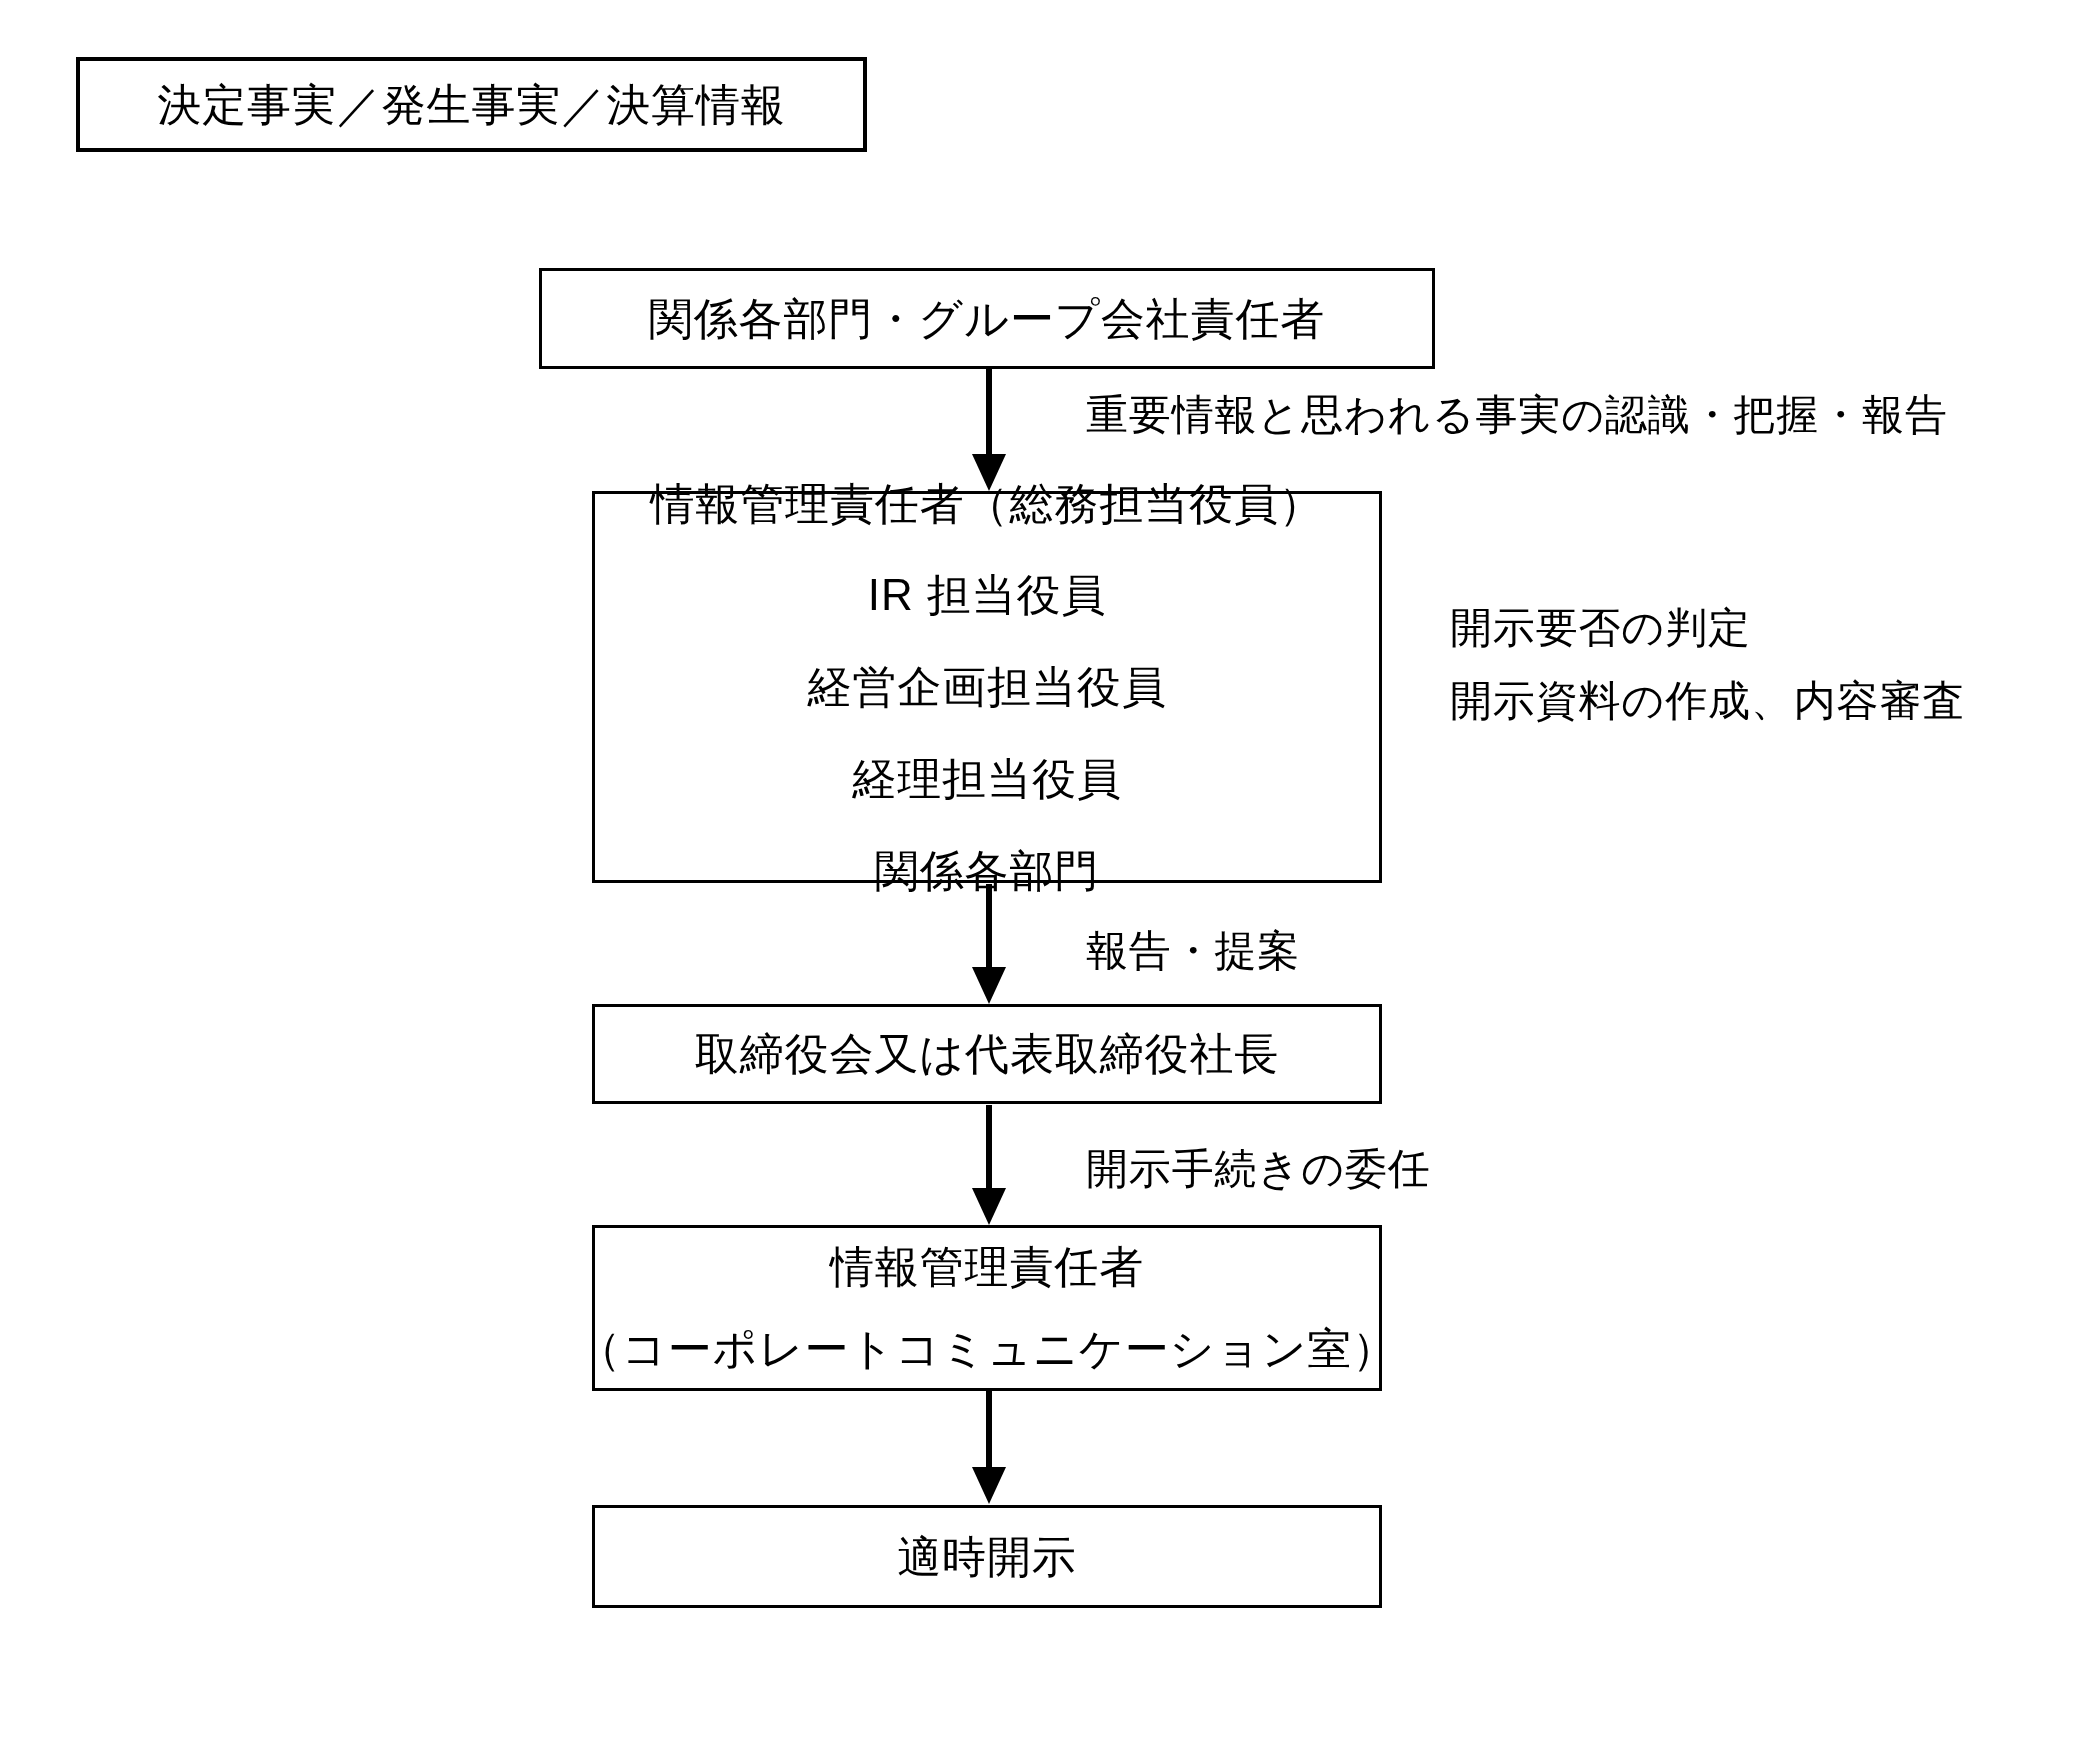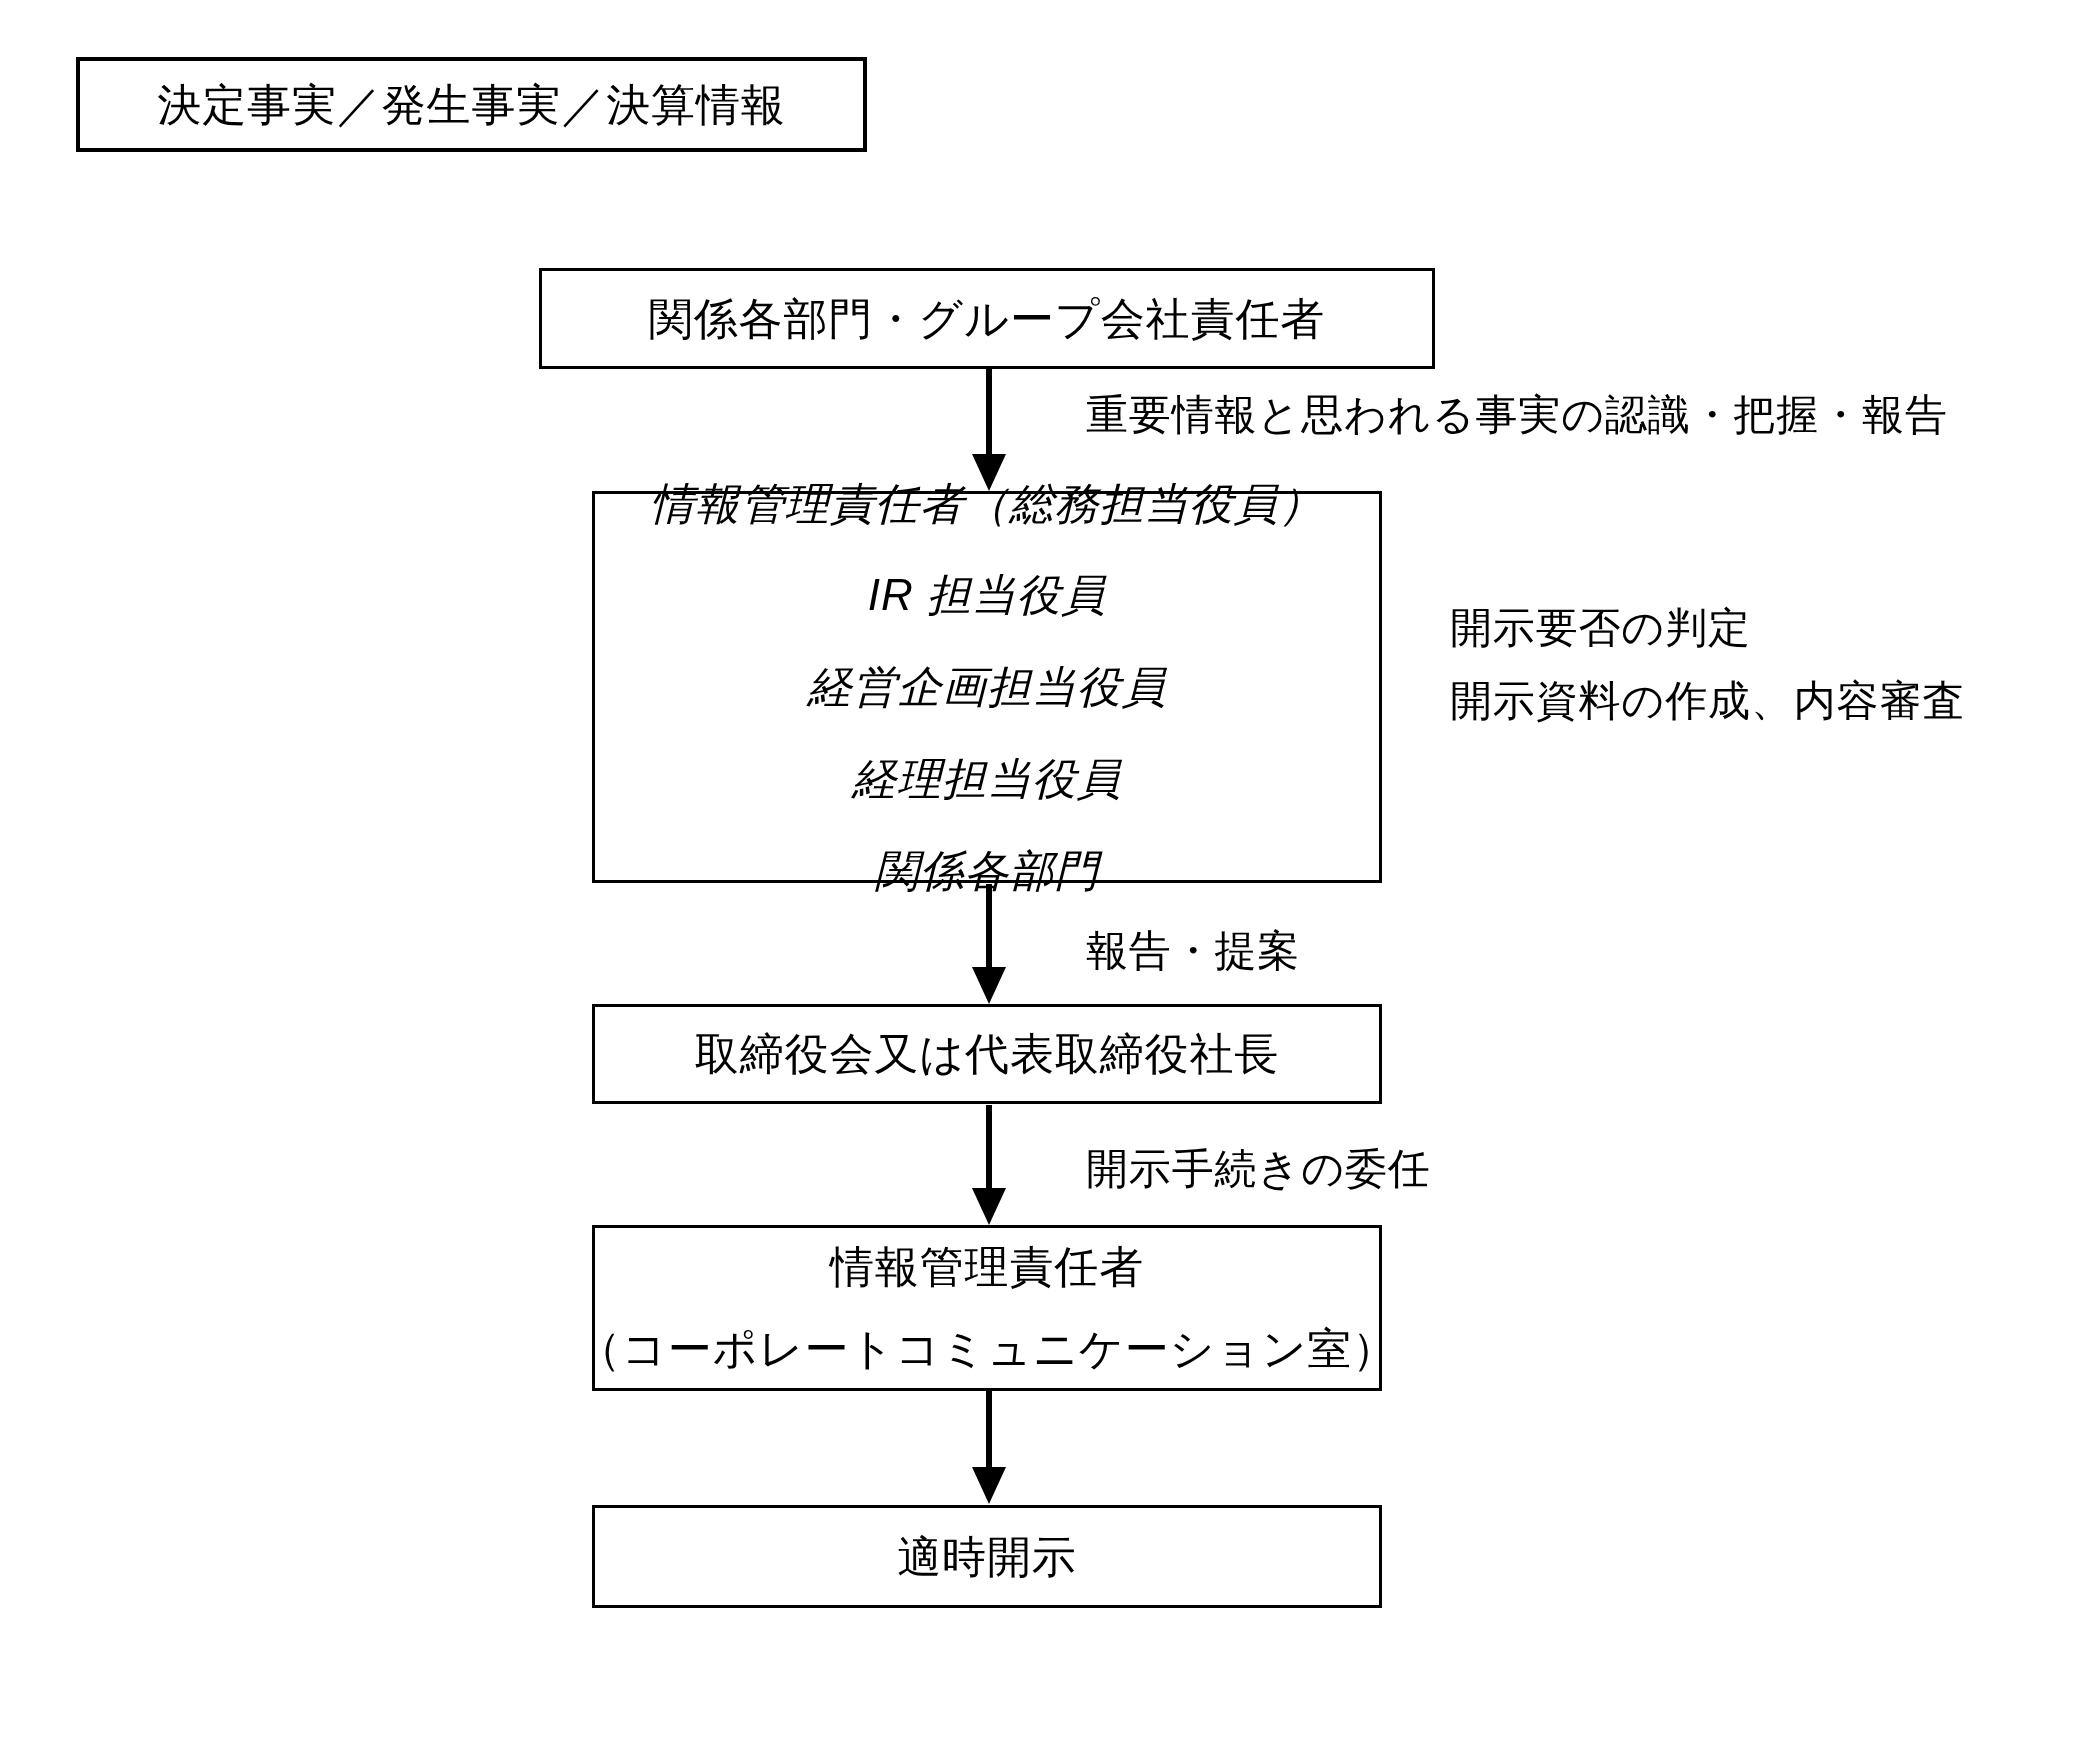--- a/index.html
+++ b/index.html
@@ -36,21 +36,21 @@
   .node .line {
     display: block;
     white-space: nowrap;
     letter-spacing: 0.02em;
   }
 
   
   #node-trigger    { left: 76px;  top: 57px;  width: 791px; height: 95px;  font-size: 44px; }
   #node-dept       { left: 539px; top: 268px;  width: 896px; height: 101px;  font-size: 44px; }
   #node-committee  { left: 592px; top: 491px;  width: 790px; height: 392px;  font-size: 44px; }
-  #node-committee .line { margin: 14px 16px; font-style: italic; }
+  #node-committee .line { margin: 14px 16px; }
   #node-board      { left: 592px; top: 1004px; width: 790px; height: 100px;  font-size: 44px; }
   #node-ir         { left: 592px; top: 1225px; width: 790px; height: 166px;  font-size: 44px; }
   #node-ir .line   { margin: 8.8px 0; }
   #node-disclose   { left: 592px; top: 1505px; width: 790px; height: 103px;  font-size: 44px; }
 
   
   .connector {
     position: absolute;
     width: 0;
   }

